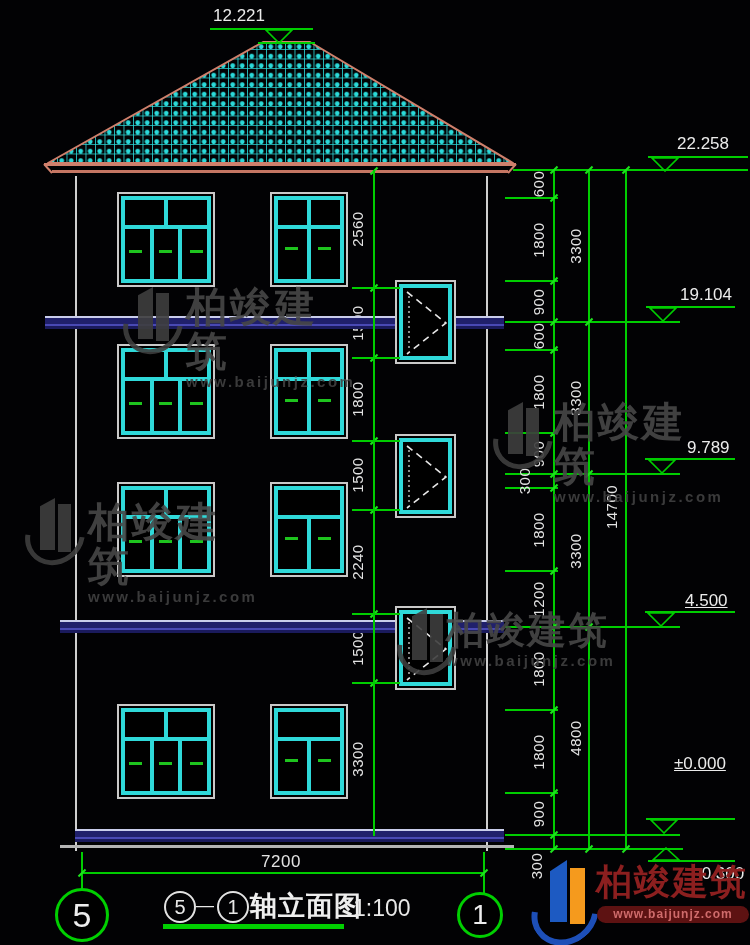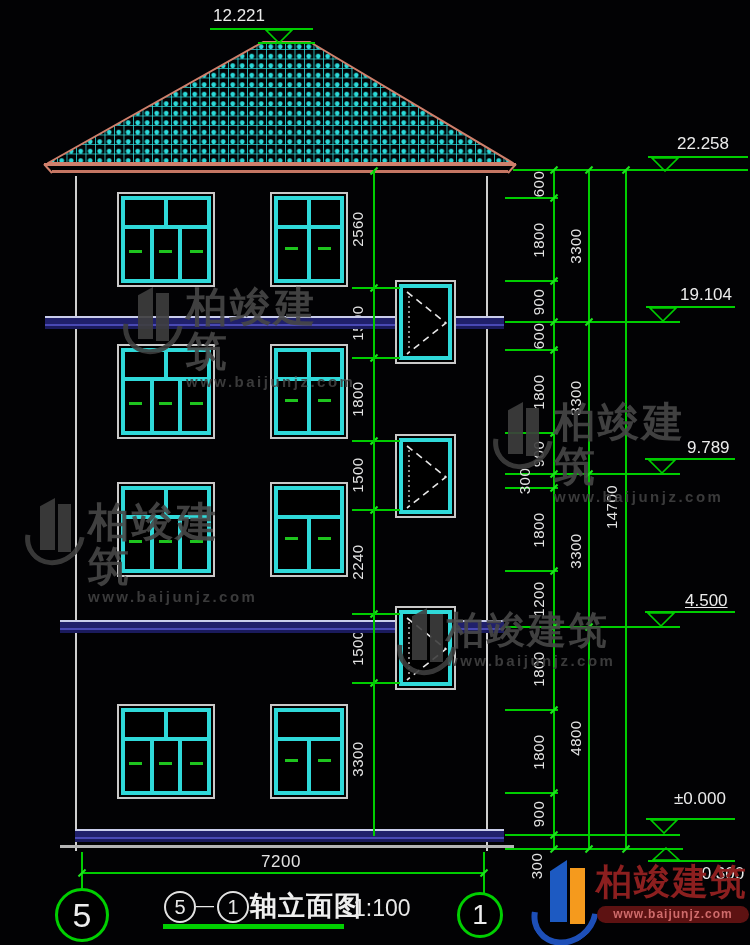--- a/index.html
+++ b/index.html
@@ -304,21 +304,21 @@
   <svg class="etri" style="left:648px;top:459px;" width="28" height="15">
       <polygon points="1,1 27,1 14,14" fill="none" stroke="#00cd00" stroke-width="1.6"></polygon>
     </svg>
 
   <span class="elevt" style="left:685px;top:591px;text-decoration:underline;">4.500</span>
   <div class="gl h" style="left:645px;top:611px;width:90px;"></div>
   <svg class="etri" style="left:647px;top:612px;" width="28" height="15">
       <polygon points="1,1 27,1 14,14" fill="none" stroke="#00cd00" stroke-width="1.6"></polygon>
     </svg>
 
-  <span class="elevt" style="left:674px;top:789px;">±0.000</span>
+  <span class="elevt" style="left:674px;top:754px;text-decoration:underline;">±0.000</span>
   <div class="gl h" style="left:646px;top:818px;width:89px;"></div>
   <svg class="etri" style="left:650px;top:819px;" width="28" height="15">
       <polygon points="1,1 27,1 14,14" fill="none" stroke="#00cd00" stroke-width="1.6"></polygon>
     </svg>
 
   <svg class="etri" style="left:652px;top:847px;" width="28" height="15">
       <polygon points="1,13 27,13 14,1" fill="none" stroke="#00cd00" stroke-width="1.6"></polygon>
     </svg>
   <div class="gl h" style="left:648px;top:860px;width:87px;"></div>
   <span class="elevt" style="left:696px;top:864px;">-0.300</span>

